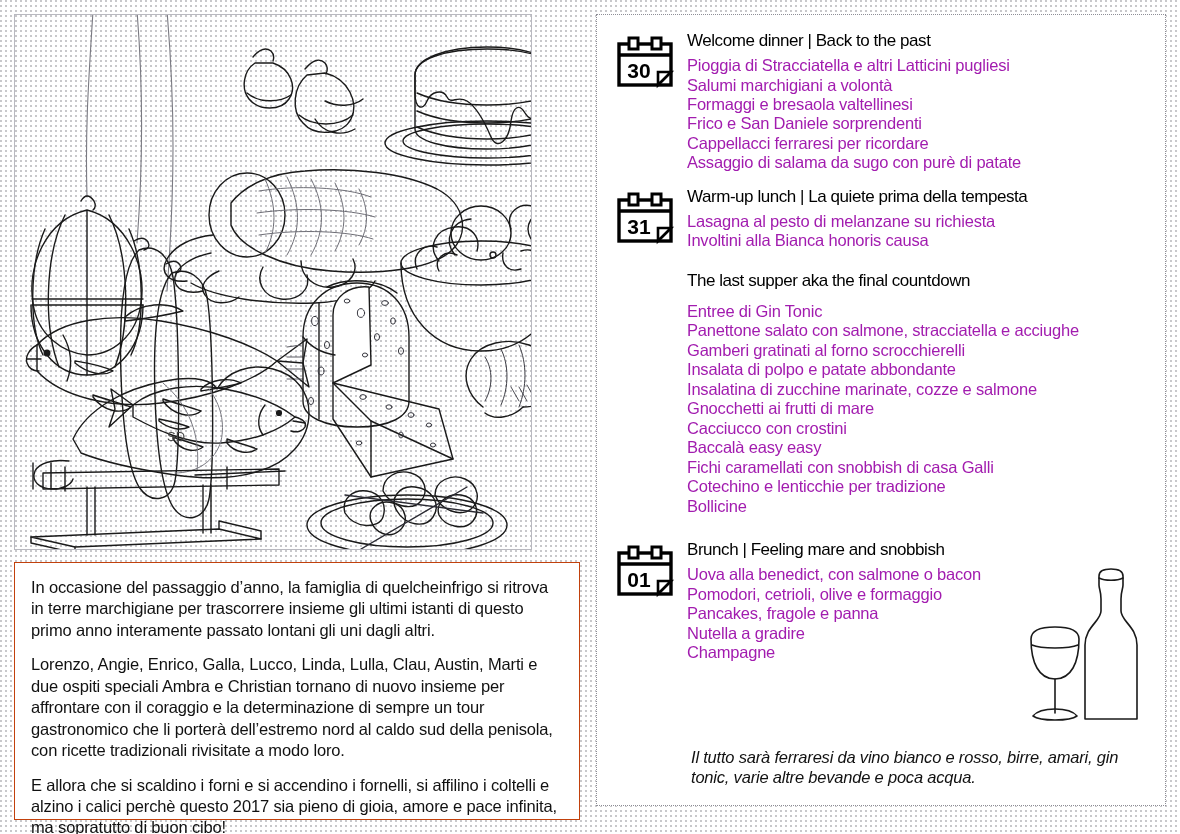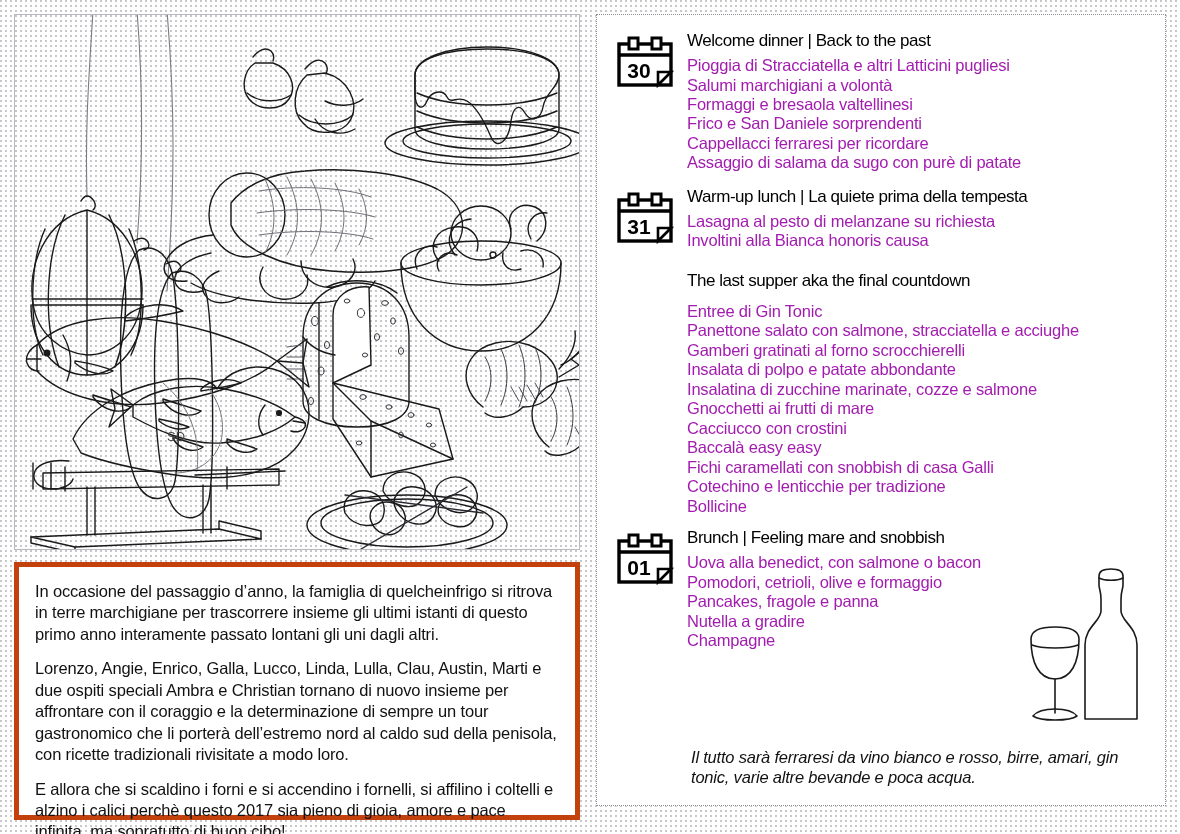--- a/index.html
+++ b/index.html
@@ -33,37 +33,37 @@
     left: 14px;
     top: 14px;
     width: 566px;
     height: 806px;
   }
 
   .illus-panel {
     position: absolute;
     left: 0;
     top: 0;
-    width: 566px;
+    width: 518px;
     height: 536px;
     border: 1px solid #b9b9c0;
     background: transparent;
     box-sizing: border-box;
     overflow: hidden;
   }
   .illus-panel svg { display: block; }
 
   .blurb-panel {
     position: absolute;
     left: 0;
     top: 548px;
     width: 566px;
     height: 258px;
     background: #ffffff;
-    border: 5px solid #c2410c;
+    border: 1px solid #c2410c;
     box-sizing: border-box;
     padding: 14px 16px 10px 16px;
   }
   .blurb-panel p {
     margin: 0 0 13px 0;
     font-size: 16.5px;
     line-height: 1.30;
     letter-spacing: -0.15px;
     color: #111;
   }
@@ -113,21 +113,21 @@
     padding: 0;
   }
   .dish-list li {
     font-size: 16.5px;
     line-height: 1.18;
     letter-spacing: -0.2px;
     color: #a21caf;
     white-space: nowrap;
   }
 
-  .supper-block { margin-top: 20px; margin-bottom: 12px; }
+  .supper-block { margin-top: 20px; margin-bottom: 24px; }
   .supper-block .event-title { margin-bottom: 11px; }
 
   .footnote {
     position: absolute;
     left: 94px;
     bottom: 18px;
     width: 452px;
     font-size: 16.5px;
     font-style: italic;
     line-height: 1.22;

